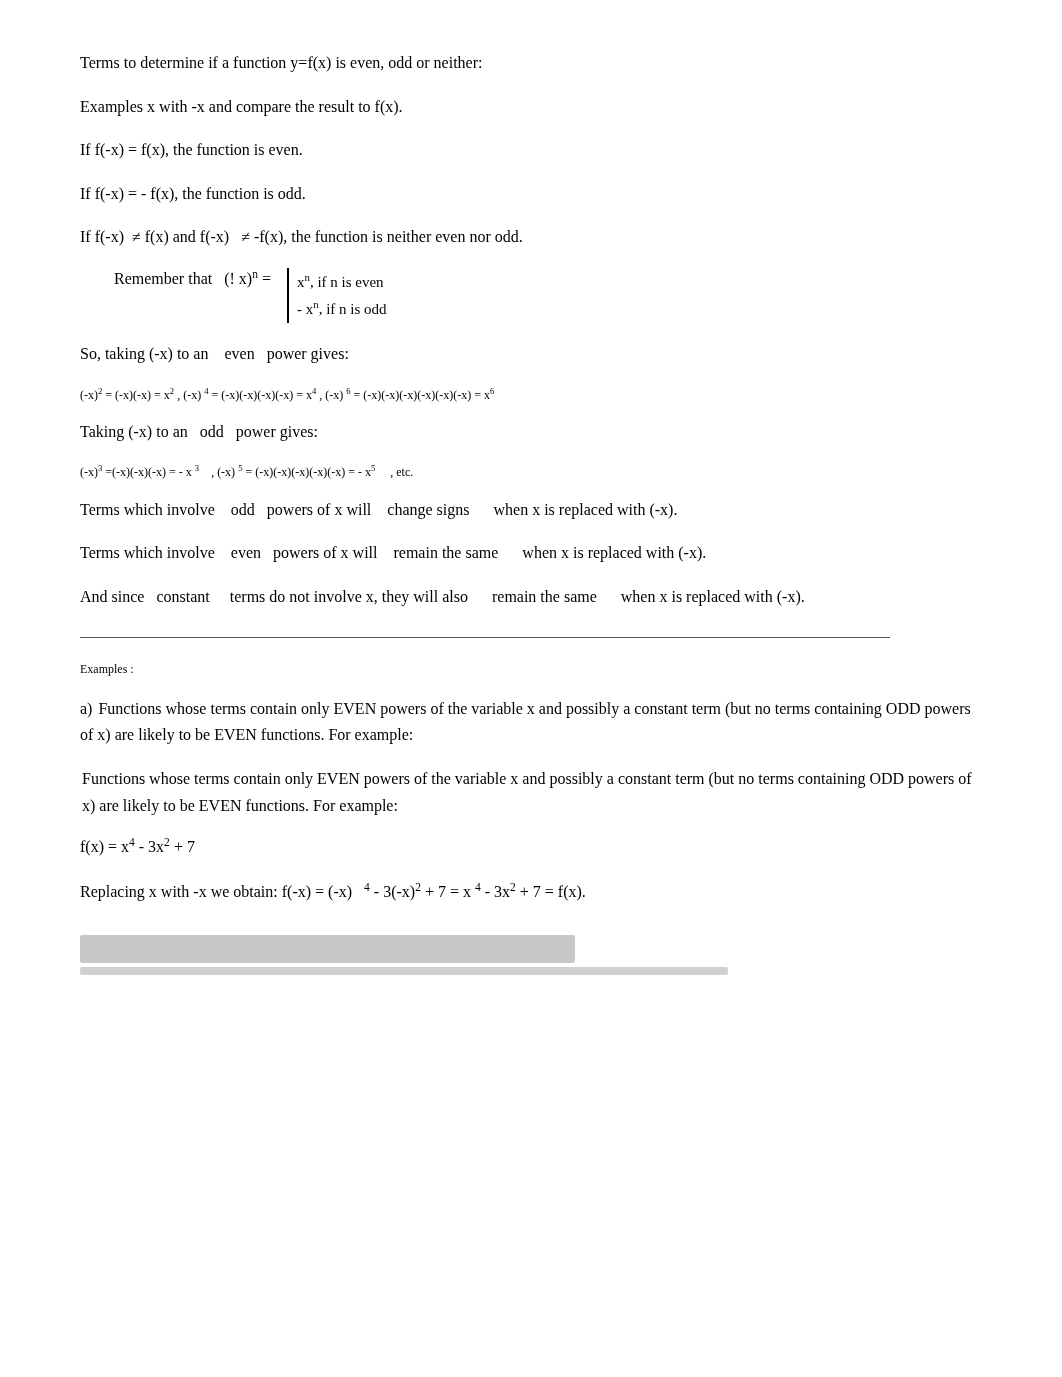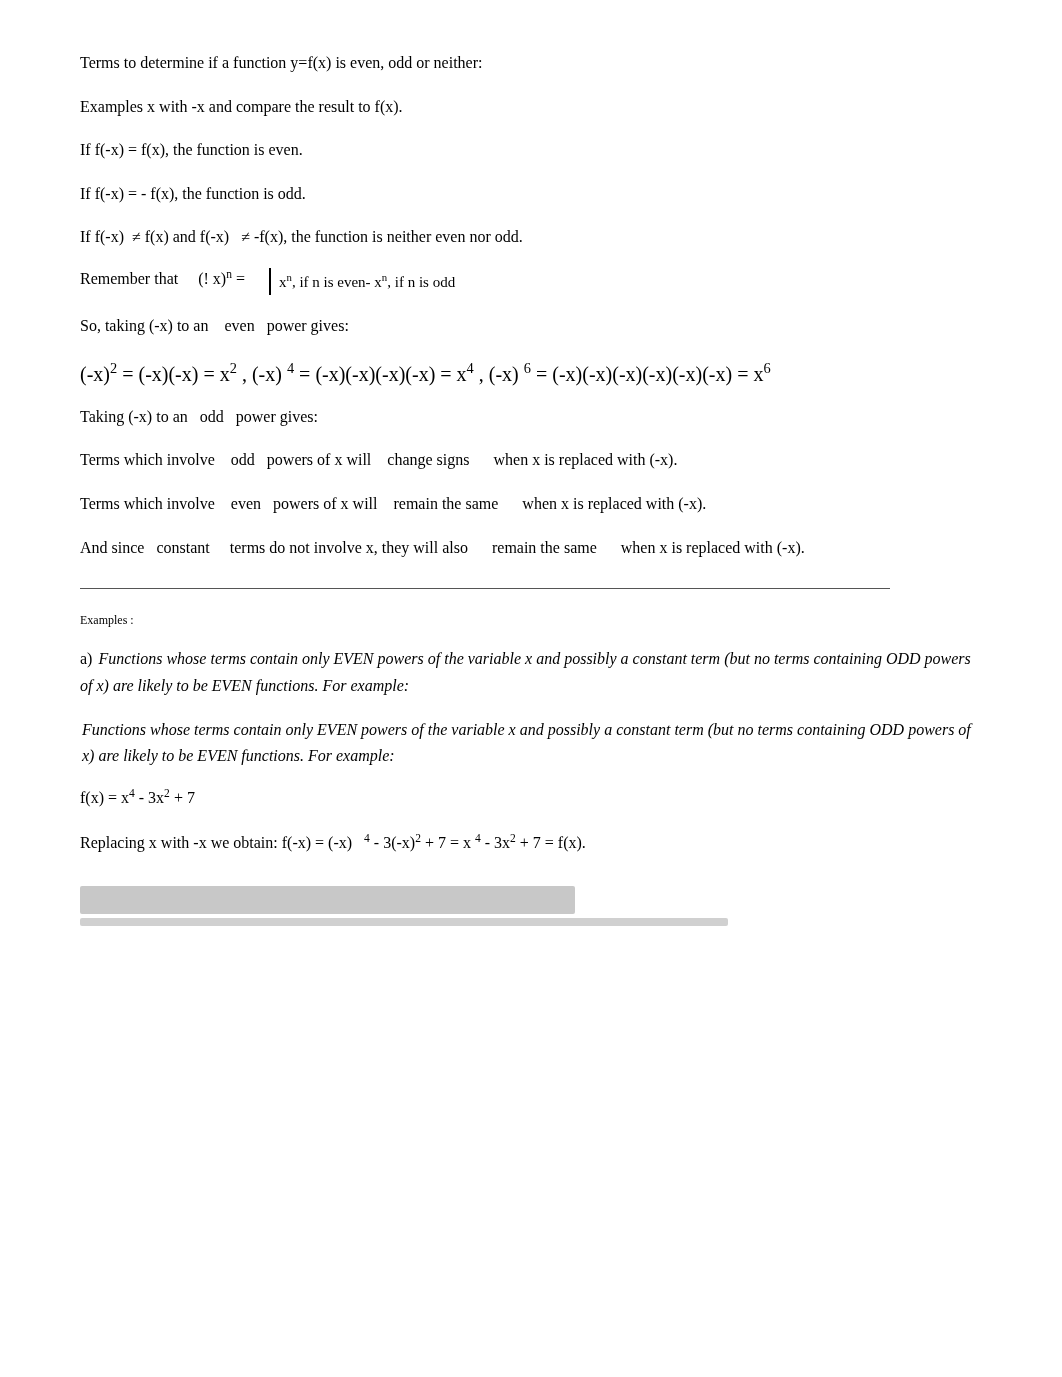--- a/index.html
+++ b/index.html
@@ -16,54 +16,55 @@
       max-width: 900px;
     }
     p {
       margin-bottom: 18px;
       line-height: 1.6;
     }
     .remember-block {
       display: flex;
       align-items: flex-start;
       margin-bottom: 18px;
-      gap: 20px;
+      gap: 12px;
+      margin-left: 34px;
     }
     .remember-label {
       white-space: nowrap;
       margin-top: 2px;
     }
     .piecewise {
       display: inline-flex;
+      flex-direction: column;
       border-left: 2px solid #000;
       padding-left: 8px;
       font-size: 15px;
       line-height: 1.7;
     }
     .equation-line {
       margin-bottom: 14px;
-      font-size: 20px;
+      font-size: 12px;
       line-height: 1.6;
     }
     sup {
       font-size: 0.72em;
       vertical-align: super;
     }
     .divider {
       border: none;
       border-top: 1px solid #555;
       margin: 28px 0 22px 0;
       width: 90%;
     }
     .examples-header {
       margin-bottom: 16px;
       font-size: 12px;
     }
     .italic-block {
-      font-style: italic;
       margin-bottom: 14px;
       line-height: 1.65;
       padding-left: 2px;
     }
     .footer-bar {
       margin-top: 30px;
       height: 28px;
       background: #c8c8c8;
       width: 55%;
       border-radius: 2px;
@@ -103,20 +104,23 @@
   </div>
 
   <p>So, taking (-x) to an &nbsp;&nbsp; even &nbsp; power gives:</p>
 
   <div class="equation-line">
     (-x)<sup>2</sup> = (-x)(-x) = x<sup>2</sup> , (-x) <sup>4</sup> = (-x)(-x)(-x)(-x) = x<sup>4</sup> , (-x) <sup>6</sup> = (-x)(-x)(-x)(-x)(-x)(-x) = x<sup>6</sup>
   </div>
 
   <p>Taking (-x) to an &nbsp; odd &nbsp; power gives:</p>
 
+  <div class="equation-line">
+    (-x)<sup>3</sup> =(-x)(-x)(-x) = - x <sup>3</sup> &nbsp;&nbsp; , (-x) <sup>5</sup> = (-x)(-x)(-x)(-x)(-x) = - x<sup>5</sup> &nbsp;&nbsp;&nbsp; , etc.
+  </div>
 
   <p>Terms which involve &nbsp;&nbsp; odd &nbsp; powers of x will &nbsp;&nbsp; change signs &nbsp;&nbsp;&nbsp;&nbsp; when x is replaced with (-x).</p>
 
   <p>Terms which involve &nbsp;&nbsp; even &nbsp; powers of x will &nbsp;&nbsp; remain the same &nbsp;&nbsp;&nbsp;&nbsp; when x is replaced with (-x).</p>
 
   <p>And since &nbsp; constant &nbsp;&nbsp;&nbsp; terms do not involve x, they will also &nbsp;&nbsp;&nbsp;&nbsp; remain the same &nbsp;&nbsp;&nbsp;&nbsp; when x is replaced with (-x).</p>
 
   <hr class="divider">
 
   <p class="examples-header">Examples   :</p>

